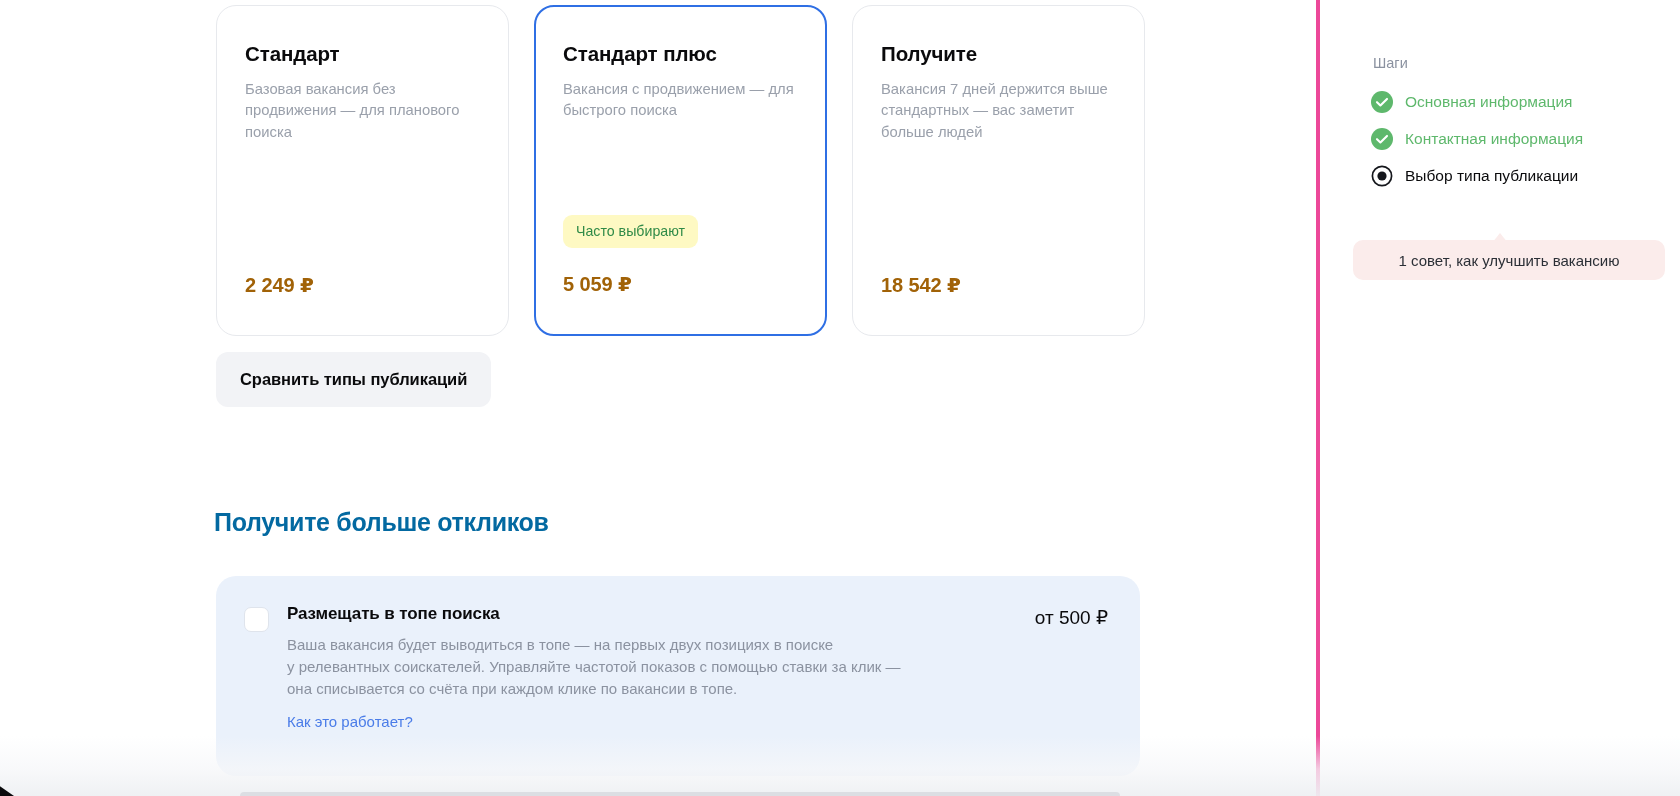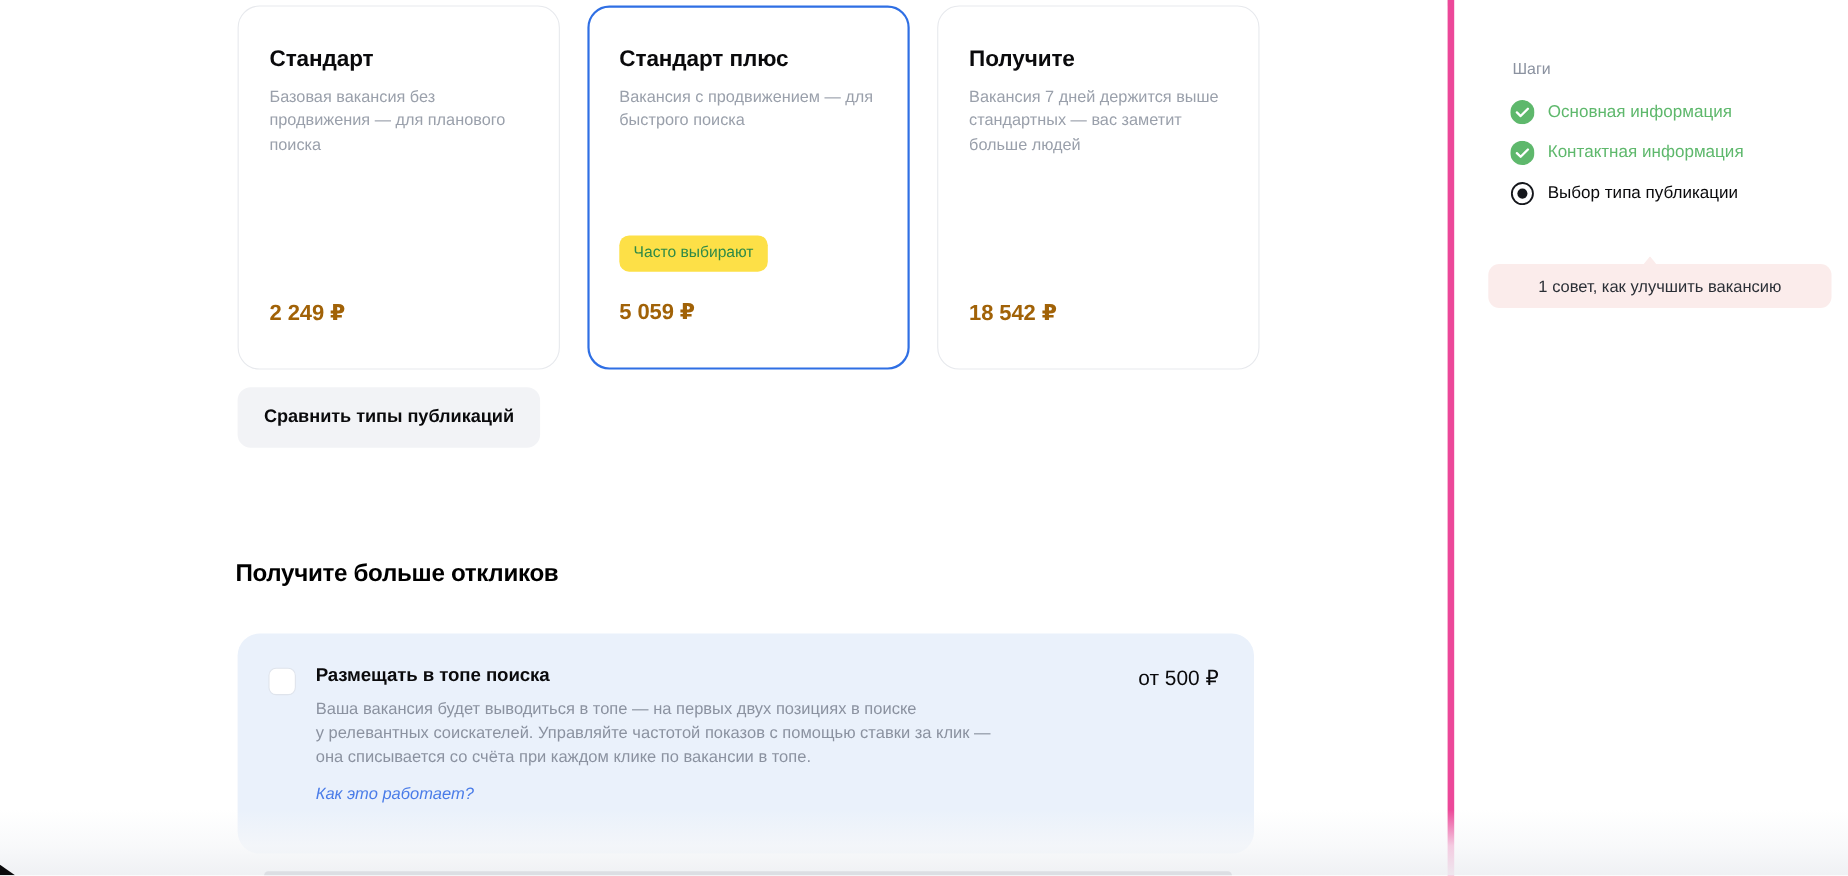--- a/index.html
+++ b/index.html
@@ -85,21 +85,21 @@
     line-height: 21.5px;
     color: #9aa0ab;
     font-weight: 400;
     max-width: 232px;
   }
 
   .card-spacer { flex: 1 1 auto; }
 
   .badge {
     align-self: flex-start;
-    background: #fde047;
+    background: #fef9c3;
     color: #2f8a47;
     font-size: 14.2px;
     line-height: 1;
     padding: 9px 13px 10px 13px;
     border-radius: 9px;
     margin-bottom: 24px;
   }
 
   .card-price {
     font-size: 20px;
@@ -125,23 +125,23 @@
     font-weight: 700;
     letter-spacing: -0.05px;
     cursor: pointer;
   }
 
   
   .section-title {
     position: absolute;
     left: 214px;
     top: 508px;
-    font-size: 22px;
+    font-size: 25px;
     font-weight: 700;
-    color: #000000;
+    color: #0369a1;
     letter-spacing: -0.3px;
   }
 
   .promo-panel {
     position: absolute;
     left: 216px;
     top: 576px;
     width: 924px;
     height: 200px;
     background: #eaf1fb;
@@ -180,40 +180,39 @@
     max-width: 630px;
     white-space: pre-line;
   }
   .promo-link {
     display: inline-block;
     margin-top: 13px;
     font-size: 15px;
     color: #4a7ce8;
     text-decoration: none;
     cursor: pointer;
-    font-style: italic;
   }
 
   .promo-price {
     flex: 0 0 auto;
     font-size: 19px;
     color: #0a0a0c;
     margin-top: 3px;
     white-space: nowrap;
   }
 
   
   .sidebar {
     position: absolute;
     left: 1316px;
     top: 0;
     width: 364px;
     height: 796px;
     background: #ffffff;
-    border-left: 6px solid #ec4899;
+    border-left: 4px solid #ec4899;
   }
 
   .steps-label {
     position: absolute;
     left: 53px;
     top: 55px;
     font-size: 14.5px;
     color: #8b92a0;
   }
 

